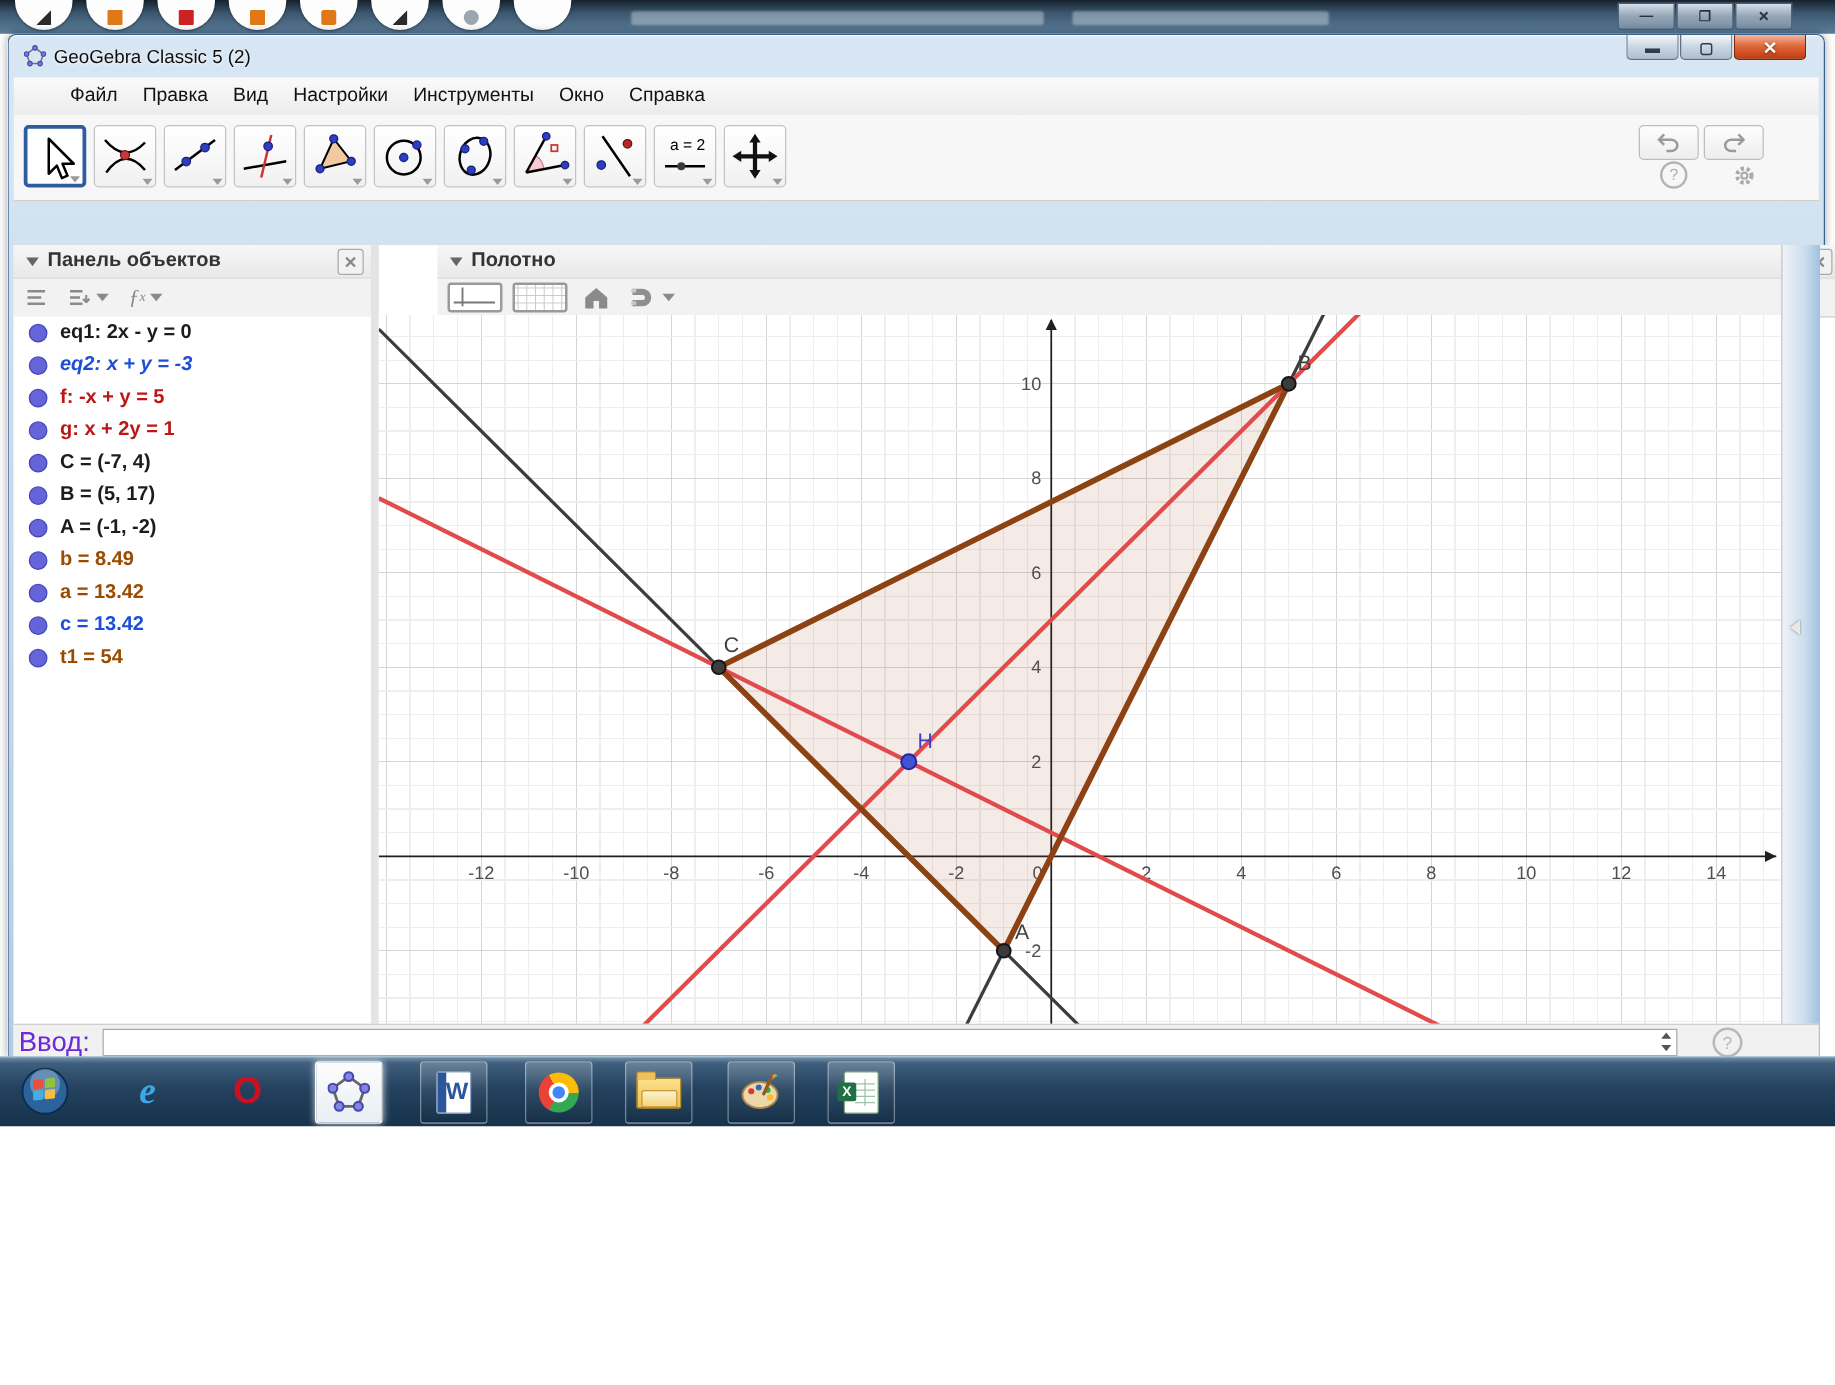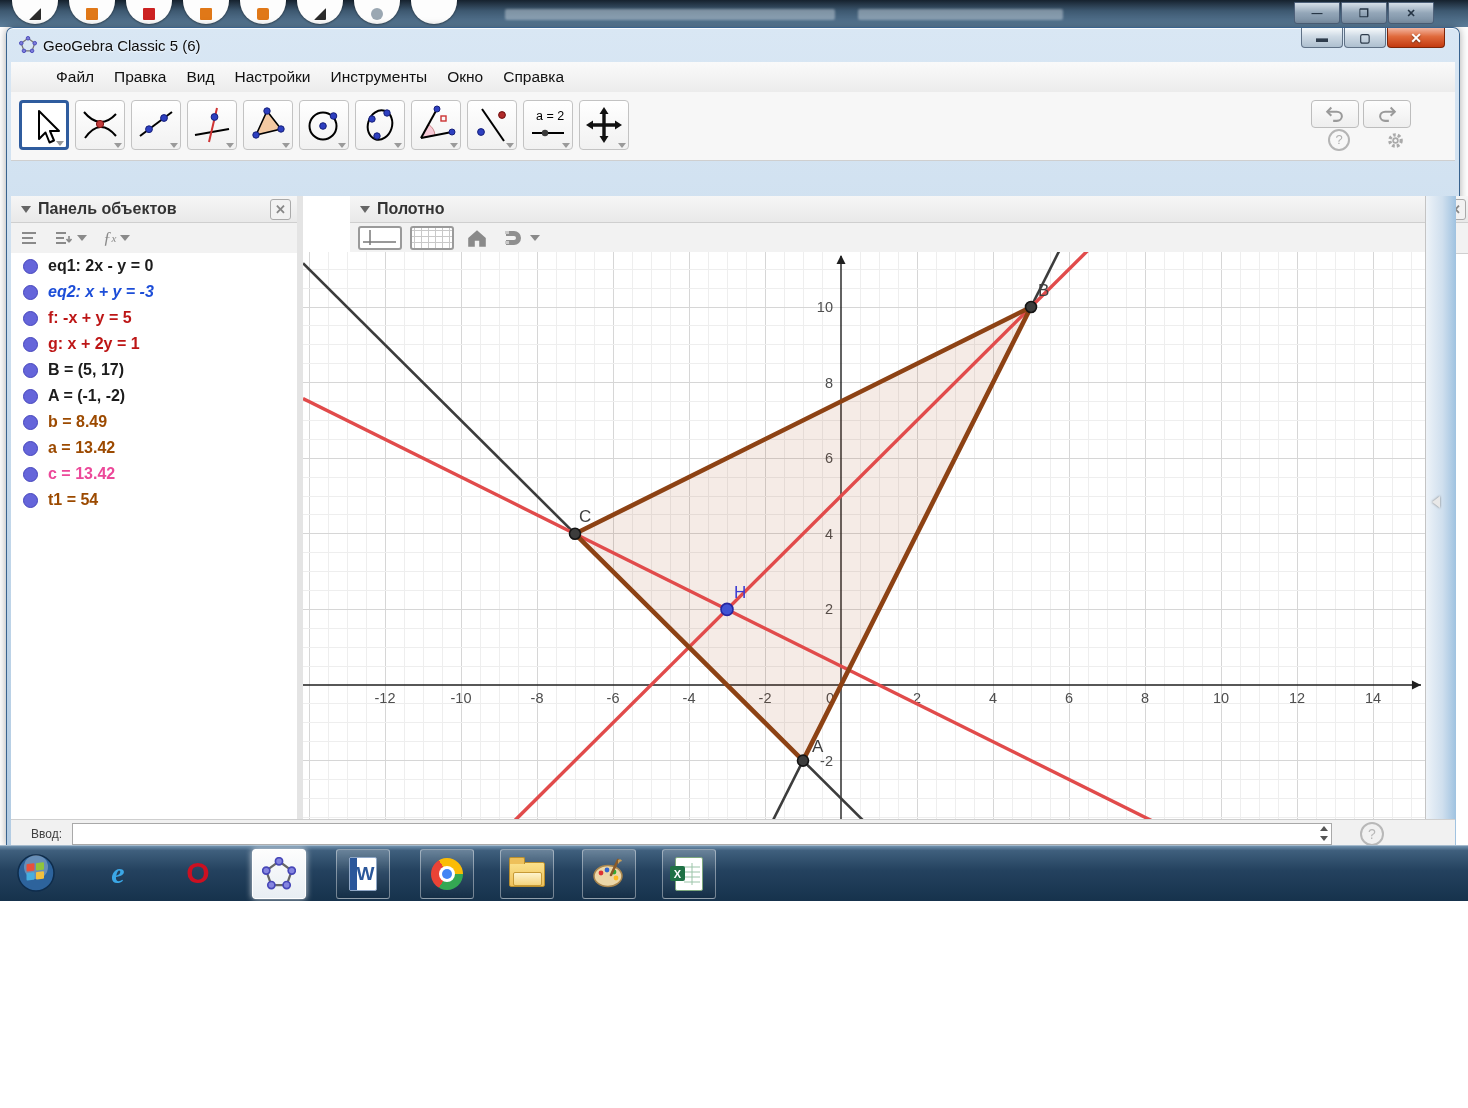--- a/index.html
+++ b/index.html
@@ -70,21 +70,21 @@
   .sb-grid{background-image:linear-gradient(#c9c9c9 1px,transparent 1px),linear-gradient(90deg,#c9c9c9 1px,transparent 1px);
            background-size:7px 6px;background-position:2px 2px;}
   .sb-ico{margin-left:12px;color:#8a8a8a;display:flex;align-items:center;}
   .alg-ico{margin-left:10px;color:#8a8a8a;display:flex;align-items:center;font-size:15px;}
   .caret-s{width:0;height:0;border-left:5px solid transparent;border-right:5px solid transparent;
            border-top:6px solid #8a8a8a;margin-left:4px;}
   .canvas{position:absolute;left:0;top:56px;width:1122px;height:603px;background:#fff;}
   
   .inputbar{position:absolute;left:4px;top:791px;width:1444px;height:27px;background:#f1f1f1;border-top:1px solid #cfcfcf;
             display:flex;align-items:center;}
-  .inputbar label{font-size:12px;color:#404040;margin-left:20px;}
+  .inputbar label{font-size:22px;color:#6d28d9;margin-left:4px;}
   .input-wrap{position:relative;margin-left:10px;width:1258px;height:20px;background:#fff;border:1px solid #a9a9a9;}
   .input-wrap input{position:absolute;left:2px;top:0;width:98%;height:100%;border:none;outline:none;font-size:14px;padding:0;}
   .spinner{position:absolute;right:2px;top:2px;width:11px;height:15px;display:flex;flex-direction:column;align-items:center;justify-content:space-between;}
   .spin-up{width:0;height:0;border-left:4px solid transparent;border-right:4px solid transparent;border-bottom:5px solid #555;}
   .spin-dn{width:0;height:0;border-left:4px solid transparent;border-right:4px solid transparent;border-top:5px solid #555;}
   .inputbar .help-circle{margin-left:28px;color:#b8b8b8;border-color:#b8b8b8;width:20px;height:20px;line-height:20px;font-size:14px;}
   
   .taskbar{position:absolute;left:0;top:845px;width:1468px;height:56px;
            background:linear-gradient(180deg,#7b9cb8 0%,#3f5f7d 10%,#24425f 45%,#16324c 100%);
            box-shadow:inset 0 1px 0 rgba(255,255,255,.35);}
@@ -148,21 +148,21 @@
       <span class="app-icon" id="title-logo"><svg viewBox="0 0 20 20" width="18" height="18">
             <path d="M10 2.5 L17.5 8 L14.5 16.5 L5.5 16.5 L2.5 8 Z" fill="none" stroke="#777" stroke-width="1.4"></path>
             <g fill="#7b7bda" stroke="#4747b8">
               <circle cx="10" cy="2.5" r="2"></circle>
               <circle cx="17.5" cy="8" r="2"></circle>
               <circle cx="14.5" cy="16.5" r="2"></circle>
               <circle cx="5.5" cy="16.5" r="2"></circle>
               <circle cx="2.5" cy="8" r="2"></circle>
             </g>
           </svg></span>
-      <span class="title">GeoGebra Classic 5 (6)</span>
+      <span class="title">GeoGebra Classic 5 (2)</span>
     </div>
     <div class="win-btns">
       <div class="wbtn min">▬</div>
       <div class="wbtn max">▢</div>
       <div class="wbtn close">✕</div>
     </div>
 
     <nav class="menubar" id="menubar">
         <span class="menu-item">Файл</span>
         <span class="menu-item">Правка</span>
@@ -341,37 +341,41 @@
             <div class="alg-row">
               <span class="alg-bullet"></span>
               <span style="color: rgb(189, 22, 22);">f: -x + y = 5</span>
             </div>
             <div class="alg-row">
               <span class="alg-bullet"></span>
               <span style="color: rgb(189, 22, 22);">g: x + 2y = 1</span>
             </div>
             <div class="alg-row">
               <span class="alg-bullet"></span>
+              <span style="color: rgb(28, 28, 28);">C = (-7, 4)</span>
+            </div>
+            <div class="alg-row">
+              <span class="alg-bullet"></span>
               <span style="color: rgb(28, 28, 28);">B = (5, 17)</span>
             </div>
             <div class="alg-row">
               <span class="alg-bullet"></span>
               <span style="color: rgb(28, 28, 28);">A = (-1, -2)</span>
             </div>
             <div class="alg-row">
               <span class="alg-bullet"></span>
               <span style="color: rgb(156, 74, 0);">b = 8.49</span>
             </div>
             <div class="alg-row">
               <span class="alg-bullet"></span>
               <span style="color: rgb(156, 74, 0);">a = 13.42</span>
             </div>
             <div class="alg-row">
               <span class="alg-bullet"></span>
-              <span style="color: #ec4899;">c = 13.42</span>
+              <span style="color: #1d4ed8;">c = 13.42</span>
             </div>
             <div class="alg-row">
               <span class="alg-bullet"></span>
               <span style="color: rgb(156, 74, 0);">t1 = 54</span>
             </div>
           </div>
       </section>
       <div class="divider"></div>
 
       <section class="graphics">

